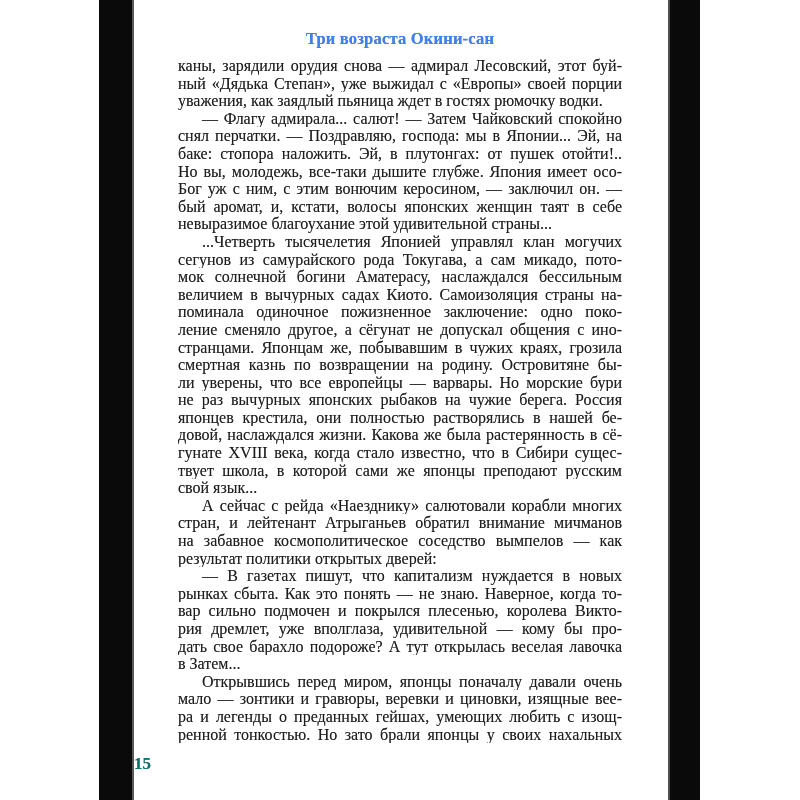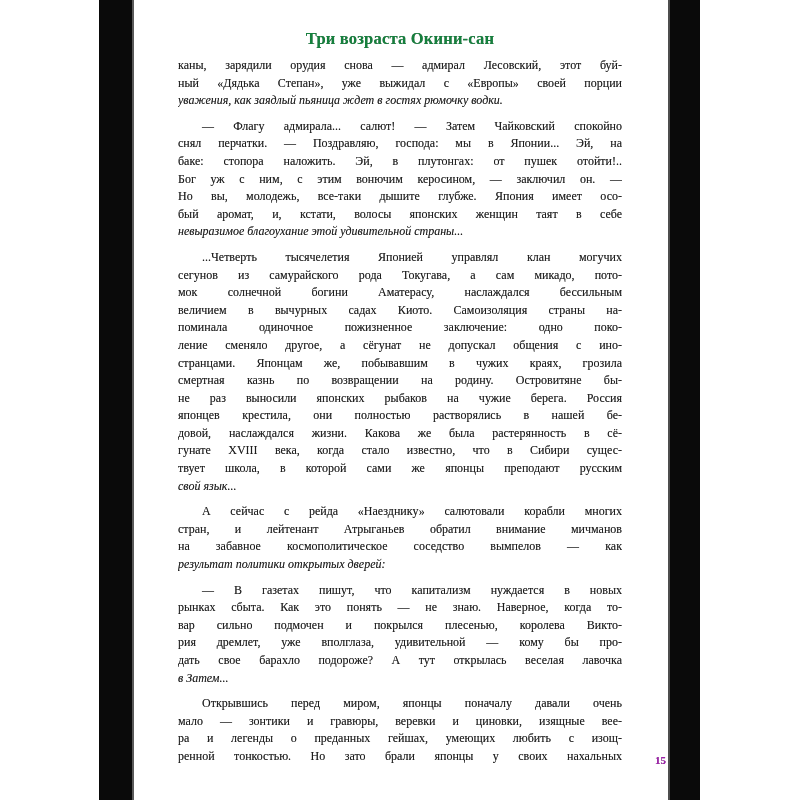--- a/index.html
+++ b/index.html
@@ -8,70 +8,71 @@
     font-family:"Liberation Serif","DejaVu Serif",serif;color:#1e1e1e;
   }
   
   .bar{position:absolute;top:0;bottom:0;background:#0a0a0a;}
   .bar-left{left:99px;width:33px;border-right:2px solid #5a5a5a;}
   .bar-right{left:668px;width:30px;border-left:2px solid #4e4e4e;}
   
   .page{position:absolute;left:134px;top:0;width:532px;height:800px;background:#ffffff;}
   .running-head{
     position:absolute;left:0;top:29px;width:100%;text-align:center;
-    font-weight:700;font-size:16.5px;letter-spacing:.2px;color:#15803d;
+    font-weight:700;font-size:16.5px;letter-spacing:.2px;color:#3b82f6;
     text-shadow:0 0 .5px rgba(20,20,20,.55);
   }
   .text-block{
     position:absolute;left:44px;top:57px;width:444px;
     text-shadow:0 0 .5px rgba(30,30,30,.5);
   }
   .line{
-    height:17.6px;line-height:17.6px;font-size:12px;
+    height:17.6px;line-height:17.6px;font-size:16px;
     text-align:justify;text-align-last:justify;text-justify:inter-word;
     overflow:hidden;white-space:normal;
   }
-  .line.indent{padding-left:24px;margin-top:8px;}
-  .line.par-end{text-align-last:left;font-style:italic;}
+  .line.indent{padding-left:24px;}
+  .line.par-end{text-align-last:left;}
   .folio{
-    position:absolute;left:0;top:754px;width:100%;text-align:right;
-    font-weight:700;font-size:11px;color:#a21caf;
+    position:absolute;left:0;top:754px;width:100%;text-align:left;
+    font-weight:700;font-size:17px;color:#0f766e;
     text-shadow:0 0 .5px rgba(20,20,20,.55);
   }
 </style>
 </head>
 <body>
 
 <div class="canvas">
   <div class="bar bar-left"></div>
   <div class="bar bar-right"></div>
 
   <div class="page">
     <div class="running-head">Три возраста Окини-сан</div>
 
     <div class="text-block" id="text-block">
         <div class="line">каны, зарядили орудия снова — адмирал Лесовский, этот буй-</div>
         <div class="line">ный «Дядька Степан», уже выжидал с «Европы» своей порции</div>
         <div class="line par-end">уважения, как заядлый пьяница ждет в гостях рюмочку водки.</div>
         <div class="line indent">— Флагу адмирала... салют! — Затем Чайковский спокойно</div>
         <div class="line">снял перчатки. — Поздравляю, господа: мы в Японии... Эй, на</div>
         <div class="line">баке: стопора наложить. Эй, в плутонгах: от пушек отойти!..</div>
+        <div class="line">Но вы, молодежь, все-таки дышите глубже. Япония имеет осо-</div>
         <div class="line">Бог уж с ним, с этим вонючим керосином, — заключил он. —</div>
-        <div class="line">Но вы, молодежь, все-таки дышите глубже. Япония имеет осо-</div>
         <div class="line">бый аромат, и, кстати, волосы японских женщин таят в себе</div>
         <div class="line par-end">невыразимое благоухание этой удивительной страны...</div>
         <div class="line indent">...Четверть тысячелетия Японией управлял клан могучих</div>
         <div class="line">сегунов из самурайского рода Токугава, а сам микадо, пото-</div>
         <div class="line">мок солнечной богини Аматерасу, наслаждался бессильным</div>
         <div class="line">величием в вычурных садах Киото. Самоизоляция страны на-</div>
         <div class="line">поминала одиночное пожизненное заключение: одно поко-</div>
         <div class="line">ление сменяло другое, а сёгунат не допускал общения с ино-</div>
         <div class="line">странцами. Японцам же, побывавшим в чужих краях, грозила</div>
         <div class="line">смертная казнь по возвращении на родину. Островитяне бы-</div>
-        <div class="line">не раз выносили японских рыбаков на чужие берега. Россия</div>
+        <div class="line">ли уверены, что все европейцы — варвары. Но морские бури</div>
+        <div class="line">не раз вычурных японских рыбаков на чужие берега. Россия</div>
         <div class="line">японцев крестила, они полностью растворялись в нашей бе-</div>
         <div class="line">довой, наслаждался жизни. Какова же была растерянность в сё-</div>
         <div class="line">гунате XVIII века, когда стало известно, что в Сибири сущес-</div>
         <div class="line">твует школа, в которой сами же японцы преподают русским</div>
         <div class="line par-end">свой язык...</div>
         <div class="line indent">А сейчас с рейда «Наезднику» салютовали корабли многих</div>
         <div class="line">стран, и лейтенант Атрыганьев обратил внимание мичманов</div>
         <div class="line">на забавное космополитическое соседство вымпелов — как</div>
         <div class="line par-end">результат политики открытых дверей:</div>
         <div class="line indent">— В газетах пишут, что капитализм нуждается в новых</div>

